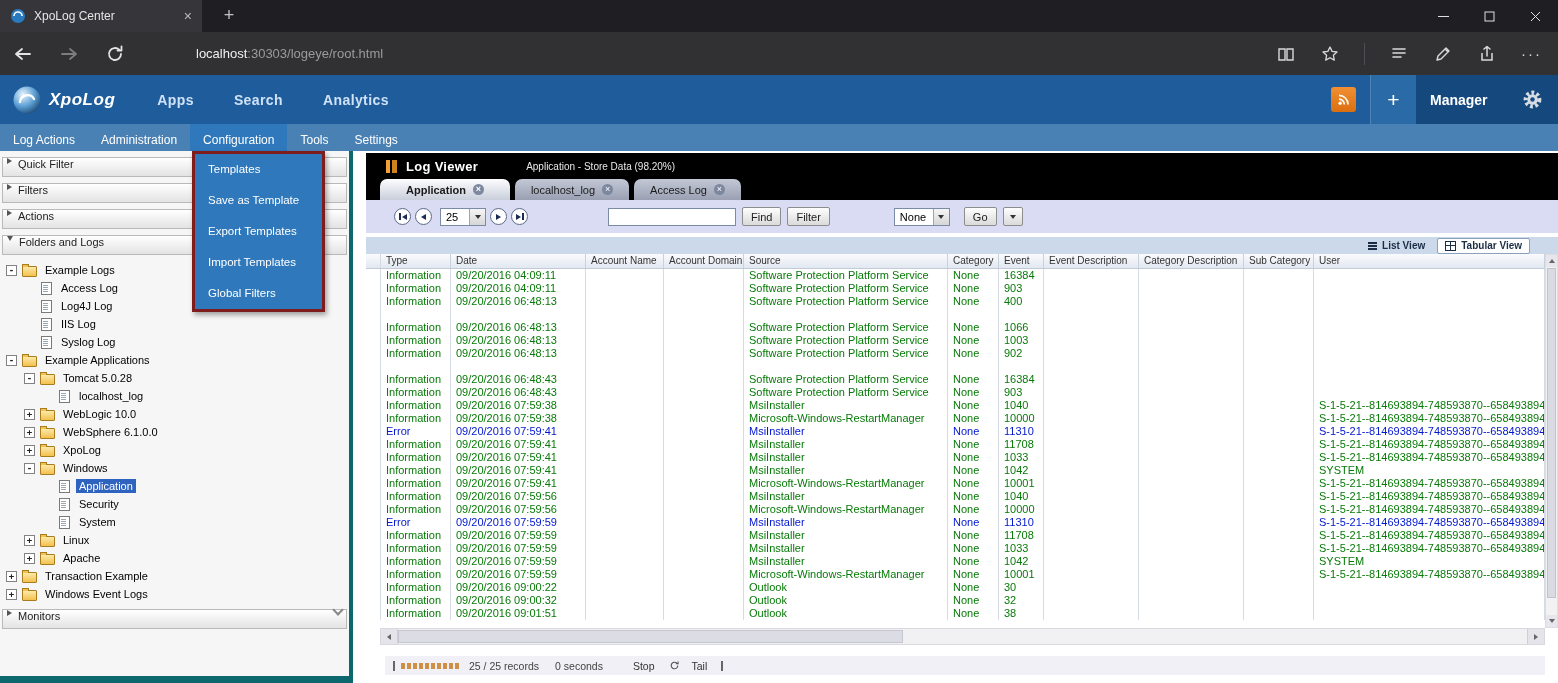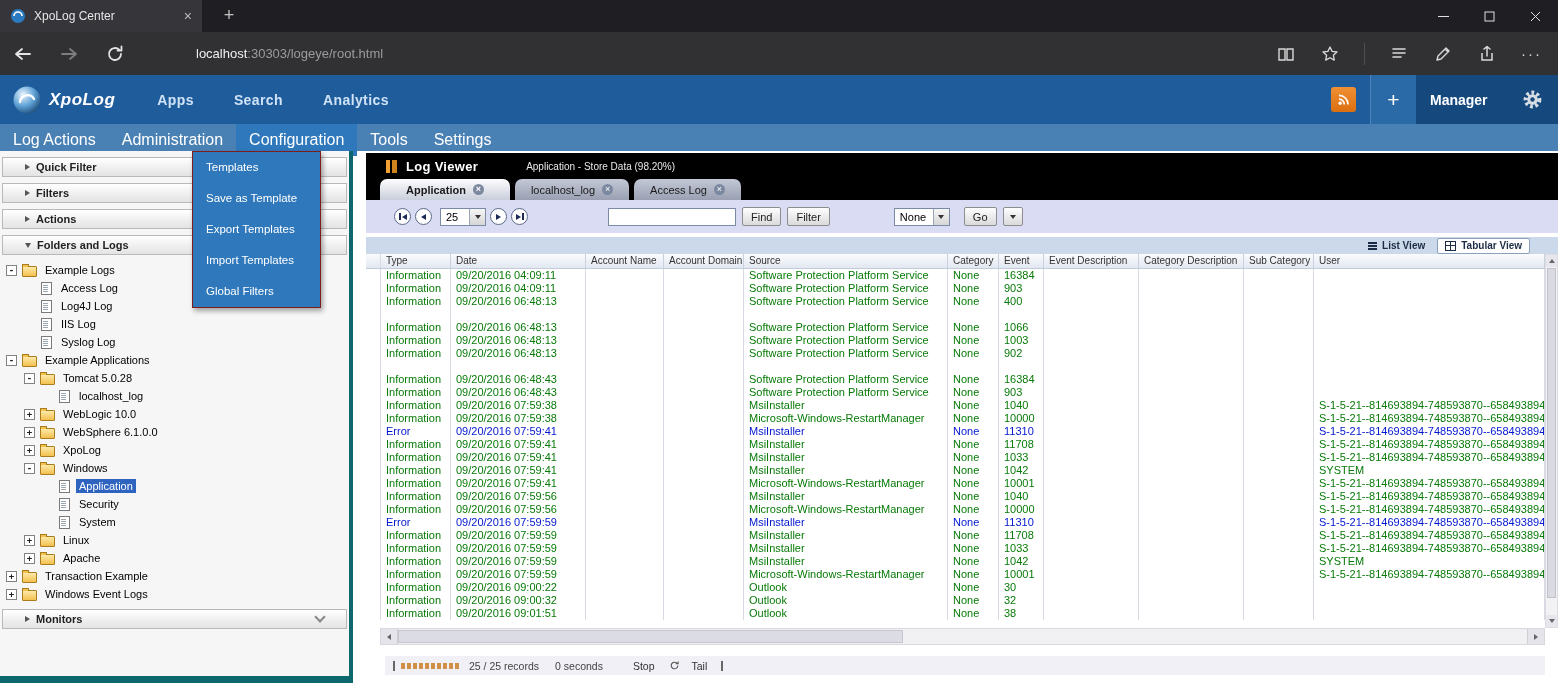--- a/index.html
+++ b/index.html
@@ -39,34 +39,34 @@
   .rss-btn{width:25px;height:25px;border-radius:3px;background:linear-gradient(#f09033,#db6f10);
            display:flex;align-items:center;justify-content:center;margin-right:14px;flex:none}
   .add-btn{width:45px;height:100%;background:#2a6aa6;border-left:1px solid rgba(255,255,255,.18);
            display:flex;align-items:center;justify-content:center;color:#fff;font-size:21px}
   .manager{width:142px;height:100%;background:#15497e;display:flex;align-items:center;
            justify-content:space-between;padding:0 14px;box-sizing:border-box}
   .manager-label{color:#fff;font-weight:bold;font-size:14px}
 
   
   #menubar{position:absolute;left:0;top:124px;width:100%;height:27px;background:#4a81b5;display:flex}
-  .menu-item{display:flex;align-items:center;padding:16px 13px;font-size:16px;color:#fff}
+  .menu-item{display:flex;align-items:center;padding:16px 13px;font-size:12px;color:#fff}
   .menu-item.active{background:#2e78bb}
   #configmenu{position:absolute;left:192px;top:151px;width:127px;background:#2e78bb;
-              border:1px solid #7f1d1d;box-shadow:2px 3px 5px rgba(0,0,0,.35);z-index:40}
+              border:3px solid #7f1d1d;box-shadow:2px 3px 5px rgba(0,0,0,.35);z-index:40}
   .dd-item{height:31px;line-height:31px;padding-left:13px;font-size:11.5px;color:#fff}
 
   
   #sidebar{position:absolute;left:0;top:151px;width:349px;height:525px;background:#f6f6f6;
            padding-top:6px;box-sizing:border-box;z-index:1}
   #vdiv{position:absolute;left:349px;top:151px;width:4px;height:532px;background:#0c686c}
   #hdiv{position:absolute;left:0;top:676px;width:353px;height:7px;background:#0c686c}
   .side-header{height:20px;margin:0 2px 6px 2px;background:linear-gradient(#fff,#e3e3e3);
-               border:1px solid #b9b9b9;display:flex;align-items:center;font-size:11px;font-weight:bold;
-               color:#222;box-sizing:border-box;padding:0 22px}
+               border:1px solid #b9b9b9;display:flex;align-items:flex-start;font-size:11px;font-weight:normal;
+               color:#222;box-sizing:border-box;padding:0 4px}
   .side-header .lbl{margin-left:6px}
   .tri-r{width:0;height:0;border-left:5px solid #555;border-top:3.5px solid transparent;border-bottom:3.5px solid transparent}
   .tri-d{width:0;height:0;border-top:5px solid #555;border-left:3.5px solid transparent;border-right:3.5px solid transparent}
   .chev-d{margin-left:auto;width:6px;height:6px;border-right:2px solid #888;border-bottom:2px solid #888;
           transform:rotate(45deg);margin-top:-4px}
   #folders-tree{margin:2px 0 6px 0}
   .tree-row{display:flex;align-items:center;height:18px;font-size:11px;color:#000}
   .expander{width:9px;height:9px;flex:none;border:1px solid #828282;background:#fff;
             font:bold 9px/8px "DejaVu Sans Mono",monospace;text-align:center;color:#222;margin-right:4px}
   .expander-gap{width:14px;flex:none}

